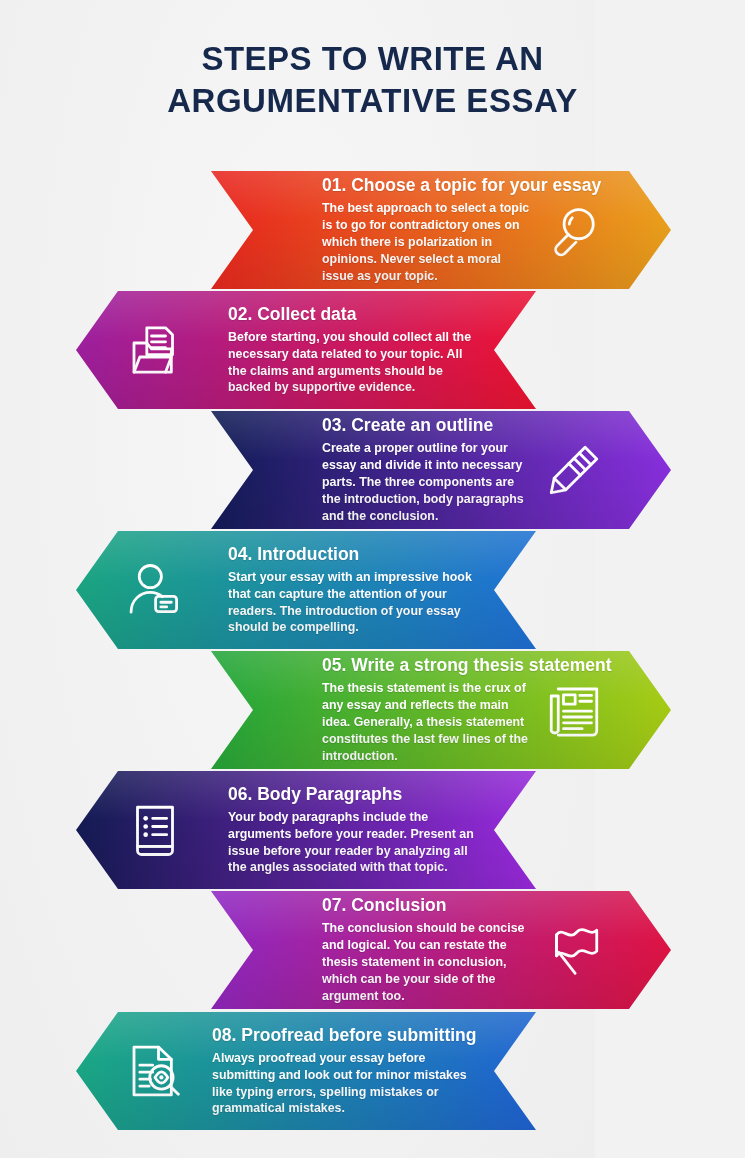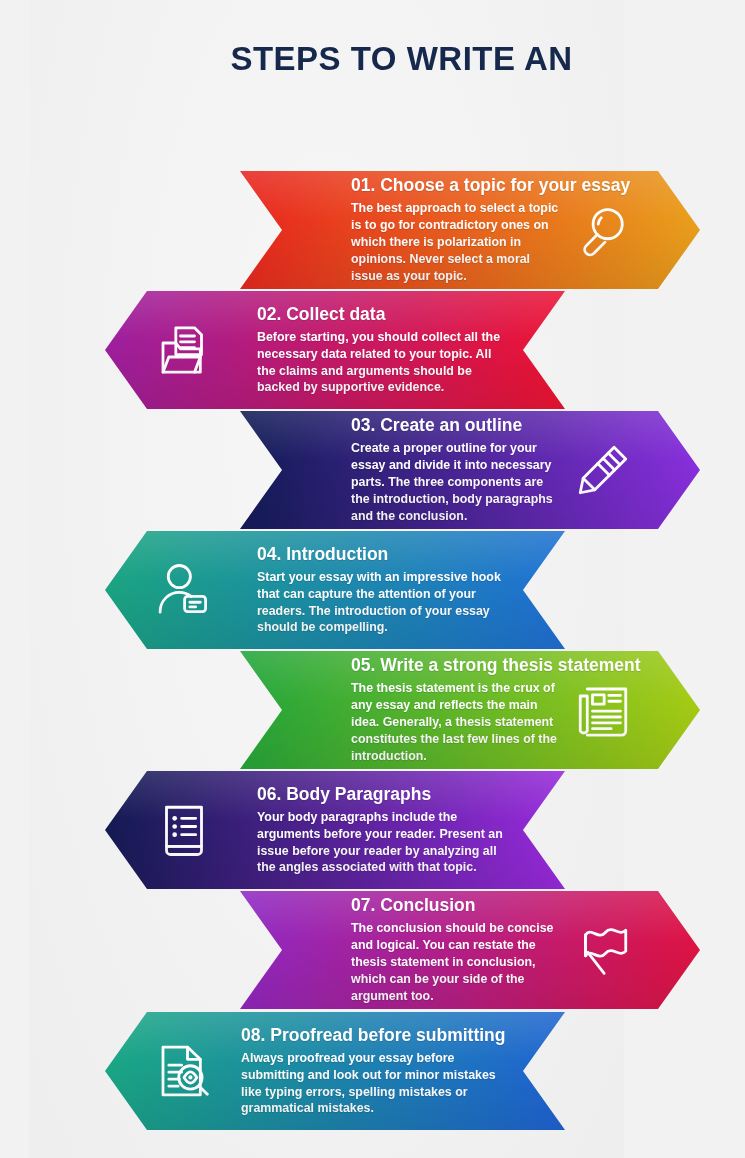--- a/index.html
+++ b/index.html
@@ -4,21 +4,21 @@
 <style>
   html,body{margin:0;padding:0;}
   body{
     width:745px;height:1158px;
     background:#f2f2f3;
     font-family:"Liberation Sans",sans-serif;
     overflow:hidden;
     position:relative;
   }
   .page{position:relative;width:595px;height:1158px;
-    background:radial-gradient(ellipse at 50% 35%,#f7f7f8 0%,#eeeeef 100%);margin-left:29px;}
+    background:radial-gradient(ellipse at 50% 35%,#f7f7f8 0%,#eeeeef 100%);}
 
   
   .title{
     position:absolute;left:0;top:38px;width:745px;
     text-align:center;
     color:#16294c;
     font-size:33px;
     font-weight:bold;
     letter-spacing:0.5px;
     line-height:1.28;
@@ -88,20 +88,21 @@
     background:linear-gradient(180deg,rgba(255,255,255,.13) 0%,rgba(255,255,255,0) 42%,rgba(0,0,0,.08) 100%);
   }
 </style>
 </head>
 <body>
 
 <div class="page">
 
   <div class="title" style="color: rgb(22, 41, 76);">
     <span>STEPS TO WRITE AN</span>
+    <span>ARGUMENTATIVE ESSAY</span>
   </div>
 
   <div class="steps" id="steps">
       <div class="band right" style="top: 171px; background: linear-gradient(100deg, rgb(232, 35, 31) 0%, rgb(233, 162, 27) 100%);">
         <div class="inner">
           <div class="icon">
             <svg viewBox="0 0 48 48">
               <circle cx="28" cy="19" r="12.5" fill="none" stroke="#ffffff" stroke-width="2.4" stroke-linecap="round" stroke-linejoin="round"></circle>
               <path d="M19.2 27.9 L9.5 37.6 a4.6 4.6 0 0 0 6.5 6.5 L25.7 34.4" fill="none" stroke="#ffffff" stroke-width="2.4" stroke-linecap="round" stroke-linejoin="round"></path>
               <path d="M22.5 13.5 a9 9 0 0 0-2.6 5.4" fill="none" stroke="#ffffff" stroke-width="2.4" stroke-linecap="round" stroke-linejoin="round"></path>

